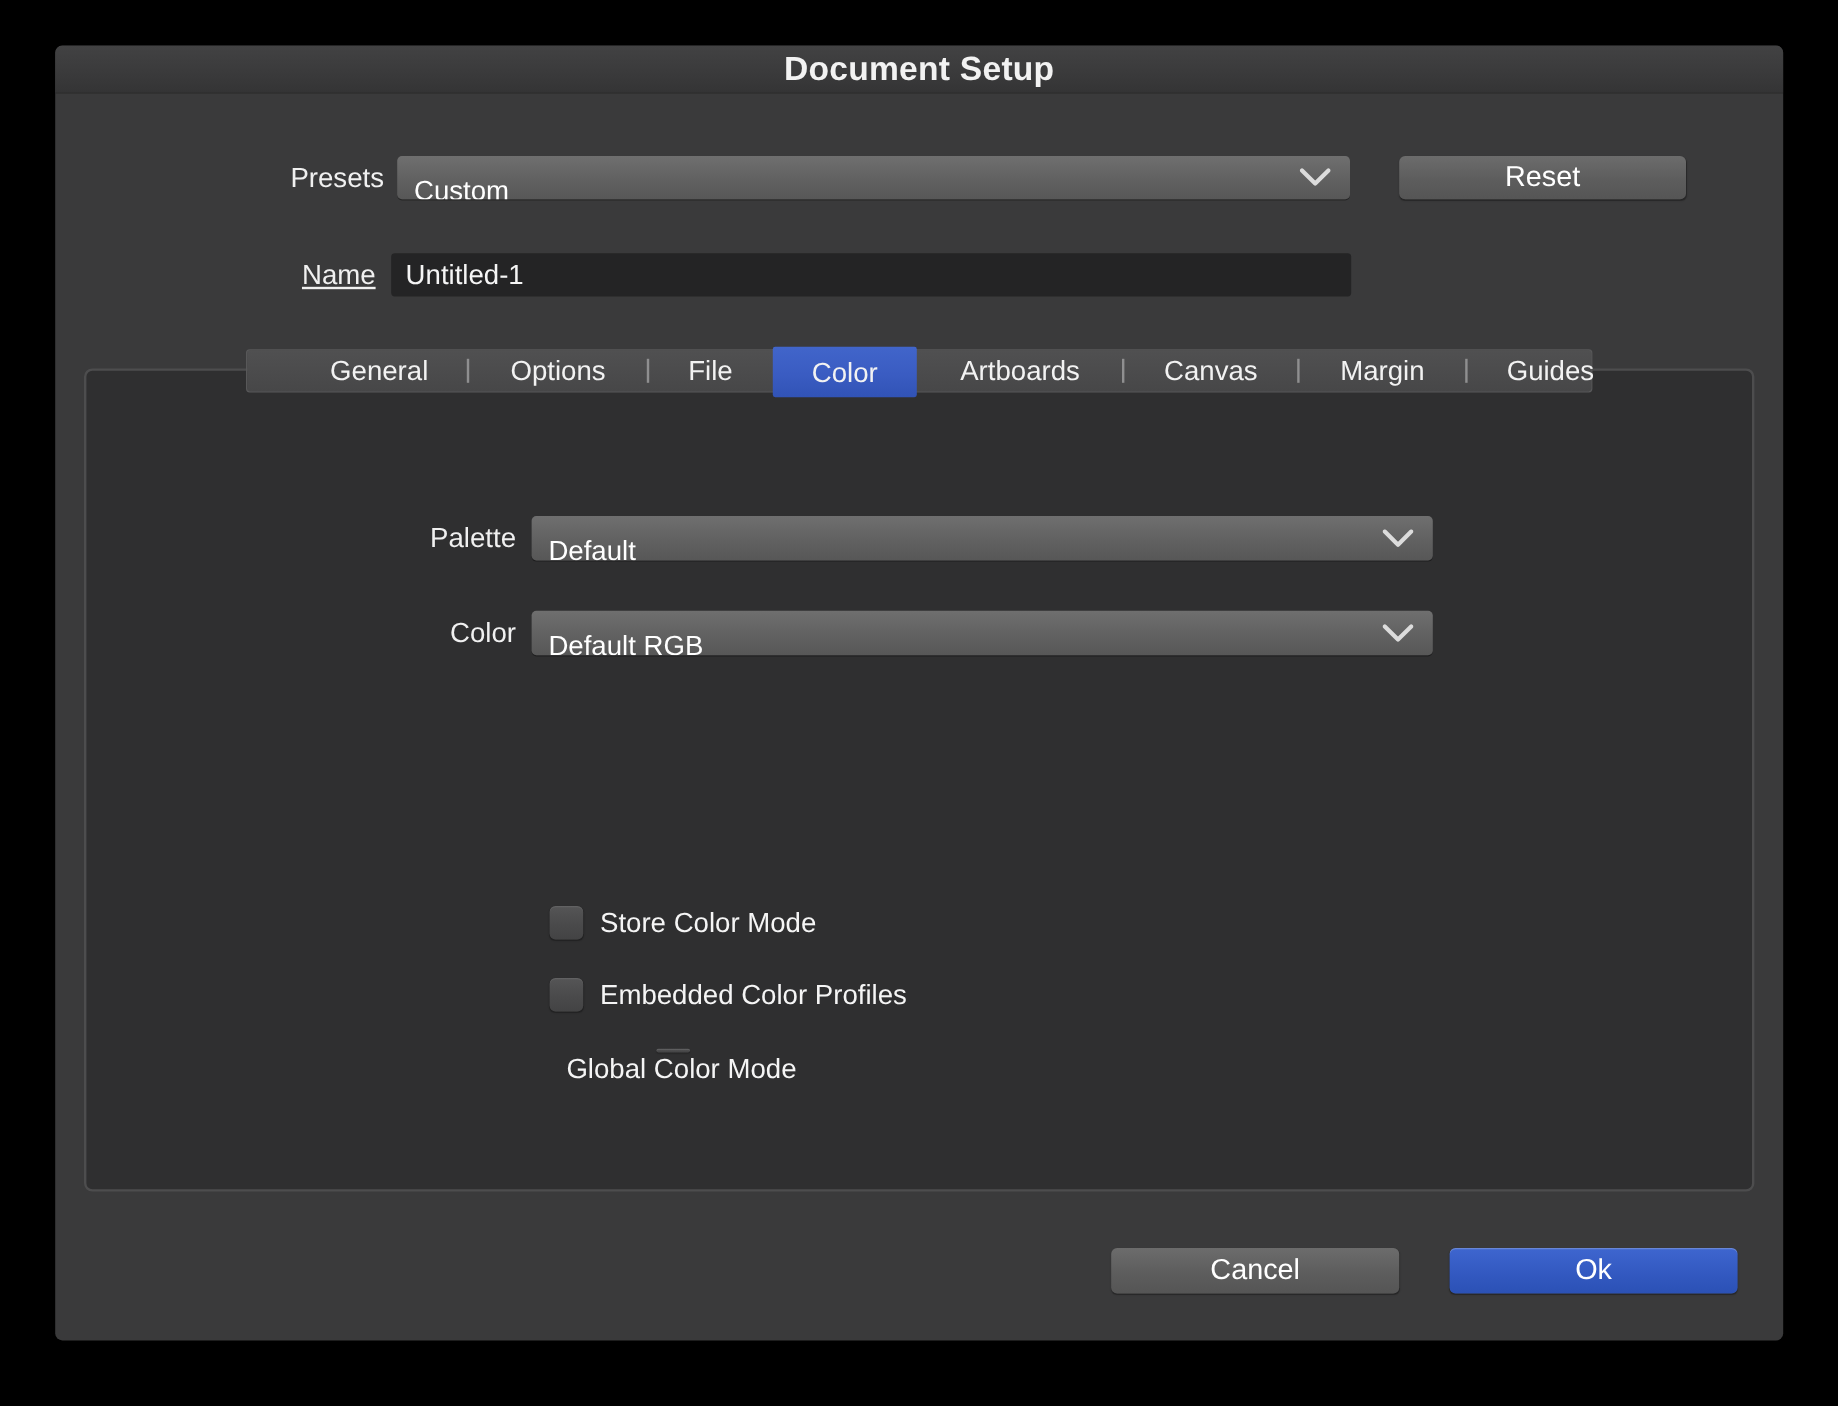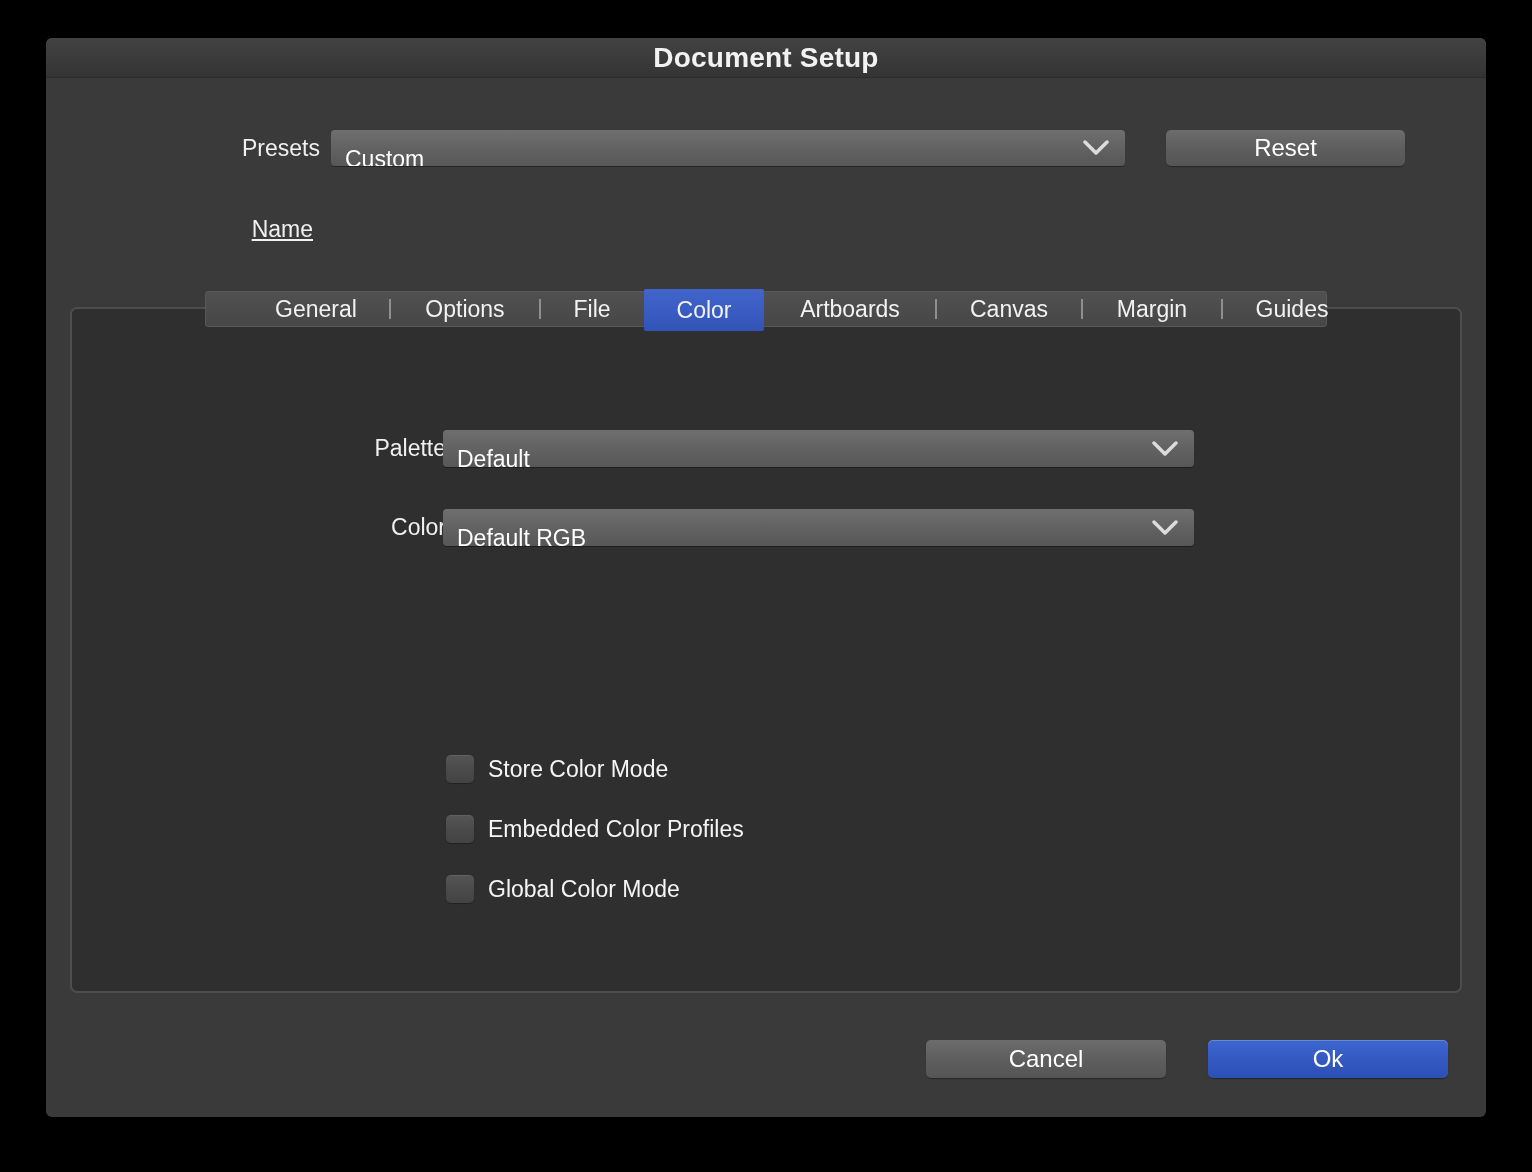--- a/index.html
+++ b/index.html
@@ -127,36 +127,36 @@
     border-radius: 2px;
     z-index: 3;
   }
   .tab.active::before, .tab.active + .tab::before { display: none; }
   .tab-w0 { width: 148px; } .tab-w1 { width: 150px; }
   .tab-w2 { width: 104px; } .tab-w3 { width: 120px; }
   .tab-w4 { width: 172px; } .tab-w5 { width: 146px; }
   .tab-w6 { width: 140px; } .tab-w7 { width: 140px; }
 
   .panel-label {
-    position: absolute; left: 16px; width: 384px;
+    position: absolute; left: 0; width: 384px;
     text-align: right; color: #f0f0f0; font-size: 23px;
     height: 37px; line-height: 37px; white-space: nowrap;
   }
   .palette-label { top: 392px; }
   .color-label   { top: 471px; }
 
   .check-row {
-    position: absolute; left: 400px; height: 30px;
+    position: absolute; left: 412px; height: 30px;
     display: flex; align-items: center;
     z-index: 1;
     text-align: right;
   }
   .check-row-0 { top: 716px; }
   .check-row-1 { top: 776px; }
-  .check-row-2 { top: 836px; }
+  .check-row-2 { top: 836px; flex-direction: column; }
   .checkbox {
     width: 28px; height: 28px;
     border-radius: 5px;
     background: linear-gradient(180deg, #555556 0%, #4a4a4b 55%, #434344 100%);
     box-shadow: inset 0 1px 0 rgba(255,255,255,0.08), 0 1px 1px rgba(0,0,0,0.3);
     cursor: default;
   }
   .check-label {
     margin-left: 14px;
     color: #f5f5f5; font-size: 23px;
@@ -177,20 +177,21 @@
     <span class="value">Custom</span>
     <svg class="chev" viewBox="0 0 26 16">
       <polyline points="2,2 13,13 24,2" fill="none" stroke="#dcdcdc" stroke-width="3.5" stroke-linecap="round" stroke-linejoin="round"></polyline>
     </svg>
   </div>
   <div class="btn btn-gray reset-button">
     <span>Reset</span>
   </div>
 
   <div class="row-label name-label">Name</div>
+  <input class="name-input" type="text" value="Untitled-1" style="">
 
   <div class="panel"></div>
 
   <div class="tabbar">
     <div class="tab tab-w0">
         <span>General</span>
       </div>
     <div class="tab tab-w1">
         <span>Options</span>
       </div>

